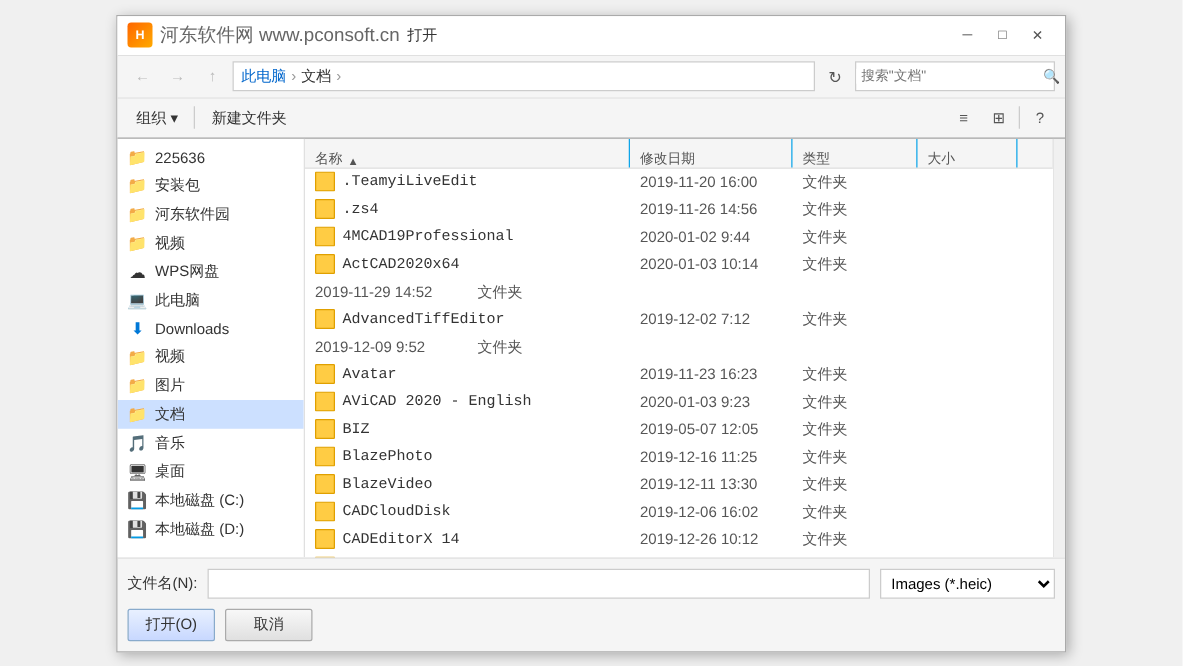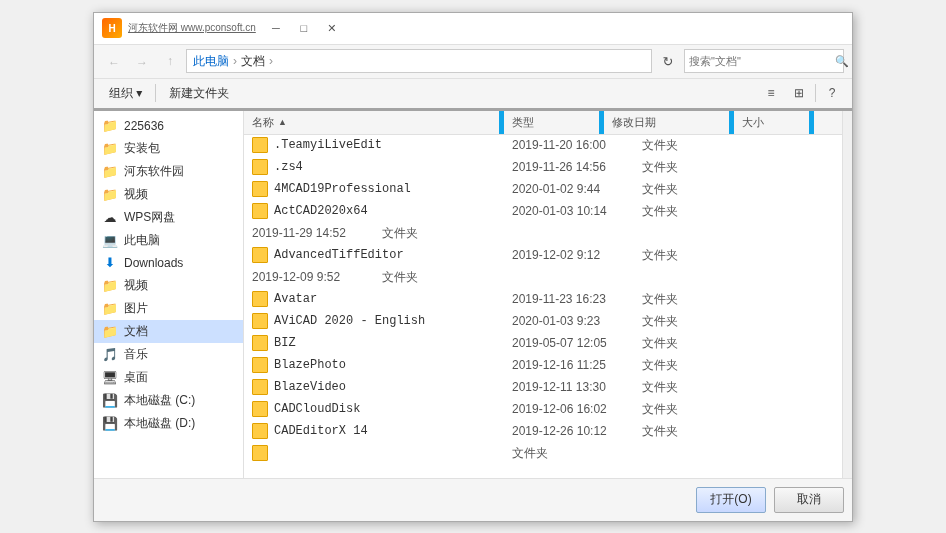--- a/index.html
+++ b/index.html
@@ -43,23 +43,22 @@
       font-size: 10px;
       color: white;
       font-weight: bold;
     }
     .titlebar-title {
       flex: 1;
       font-size: 12px;
       color: #333;
     }
     .titlebar-watermark {
-      font-size: 10px;
+      font-size: 15px;
       color: #666;
-      text-decoration: underline;
     }
     .titlebar-controls {
       display: flex;
       gap: 0;
     }
     .titlebar-btn {
       width: 28px;
       height: 20px;
       border: none;
       background: transparent;
@@ -152,21 +151,21 @@
       align-items: center;
       justify-content: center;
       color: #666;
       font-size: 11px;
     }
 
     .toolbar {
       display: flex;
       align-items: center;
       padding: 4px 8px;
-      border-bottom: 3px solid #a3a3a3;
+      border-bottom: 1px solid #a3a3a3;
       gap: 6px;
       height: 32px;
       background: #f5f5f5;
     }
     .toolbar-btn {
       display: flex;
       align-items: center;
       gap: 3px;
       padding: 2px 6px;
       border: 1px solid transparent;
@@ -235,27 +234,27 @@
     .file-list-header {
       display: flex;
       align-items: center;
       border-bottom: 1px solid #e0e0e0;
       background: #f5f5f5;
       height: 24px;
       padding: 0;
     }
     .col-header {
       display: flex;
-      align-items: center;
+      align-items: flex-end;
       padding: 0 8px;
       font-size: 11px;
       color: #555;
       cursor: pointer;
       height: 100%;
-      border-right: 5px solid #0ea5e9;
+      border-right: 1px solid #0ea5e9;
       user-select: none;
     }
     .col-name { width: 260px; }
     .col-date { width: 130px; }
     .col-type { width: 100px; }
     .col-size { width: 80px; }
     .col-sort-icon { margin-left: 4px; font-size: 9px; }
 
     .file-list {
       flex: 1;
@@ -335,21 +334,21 @@
       height: 24px;
       border: 1px solid #ccc;
       background: #fff;
       padding: 0 4px;
       font-size: 12px;
       outline: none;
       cursor: pointer;
     }
     .actions-row {
       display: flex;
-      justify-content: flex-end;
+      justify-content: flex-start;
       gap: 8px;
     }
     .action-btn {
       min-width: 70px;
       height: 26px;
       border: 1px solid #aaa;
       background: linear-gradient(to bottom, #f8f8f8, #e0e0e0);
       cursor: pointer;
       font-size: 12px;
       color: #333;
@@ -362,20 +361,21 @@
     }
   </style>
 </head>
 <body>
 
 <div class="dialog">
 
   <div class="titlebar">
     <div class="titlebar-logo">H</div>
     <span class="titlebar-watermark">河东软件网 www.pconsoft.cn</span>
+    <span class="titlebar-title">打开</span>
     <div class="titlebar-controls">
       <button class="titlebar-btn">─</button>
       <button class="titlebar-btn">□</button>
       <button class="titlebar-btn close">✕</button>
     </div>
   </div>
 
   <div class="address-bar">
     <button class="nav-btn disabled">←</button>
     <button class="nav-btn disabled">→</button>
@@ -466,25 +466,25 @@
       </div>
     </div>
 
     <div class="file-list-area">
 
       <div class="file-list-header">
         <div class="col-header col-name">
           <span>名称</span>
           <span class="col-sort-icon">▲</span>
         </div>
+        <div class="col-header col-date">
+          <span>修改日期</span>
+        </div>
         <div class="col-header col-type">
           <span>类型</span>
-        </div>
-        <div class="col-header col-date">
-          <span>修改日期</span>
         </div>
         <div class="col-header col-size">
           <span>大小</span>
         </div>
       </div>
 
       <div class="file-list" id="file-list">
           <div class="file-row">
     <div class="file-cell file-cell-name">
       <div class="file-icon"></div>
@@ -524,21 +524,21 @@
           <div class="file-row">
     <div class="file-cell file-cell-date">2019-11-29 14:52</div>
     <div class="file-cell file-cell-type">文件夹</div>
     <div class="file-cell file-cell-size"></div>
   </div>
           <div class="file-row">
     <div class="file-cell file-cell-name">
       <div class="file-icon"></div>
       <span>AdvancedTiffEditor</span>
     </div>
-    <div class="file-cell file-cell-date">2019-12-02 9:12</div>
+    <div class="file-cell file-cell-date">2019-12-02 7:12</div>
     <div class="file-cell file-cell-type">文件夹</div>
     <div class="file-cell file-cell-size"></div>
   </div>
           <div class="file-row">
     <div class="file-cell file-cell-date">2019-12-09 9:52</div>
     <div class="file-cell file-cell-type">文件夹</div>
     <div class="file-cell file-cell-size"></div>
   </div>
           <div class="file-row">
     <div class="file-cell file-cell-name">
@@ -612,18 +612,23 @@
     <div class="file-cell file-cell-type">文件夹</div>
     <div class="file-cell file-cell-size"></div>
   </div>
         </div>
     </div>
 
     <div class="scrollbar-area"></div>
   </div>
 
   <div class="bottom-bar">
+    <div class="filename-row">
+      <span class="filename-label">文件名(N):</span>
+      <input class="filename-input" type="text" id="filename-input" style="">
+      <select class="filetype-select" id="filetype-select"><option value="Images (*.heic)">Images (*.heic)</option><option value="All Files (*.*)">All Files (*.*)</option></select>
+    </div>
     <div class="actions-row">
       <button class="action-btn primary">打开(O)</button>
       <button class="action-btn">取消</button>
     </div>
   </div>
 </div>
 
 </body></html>

